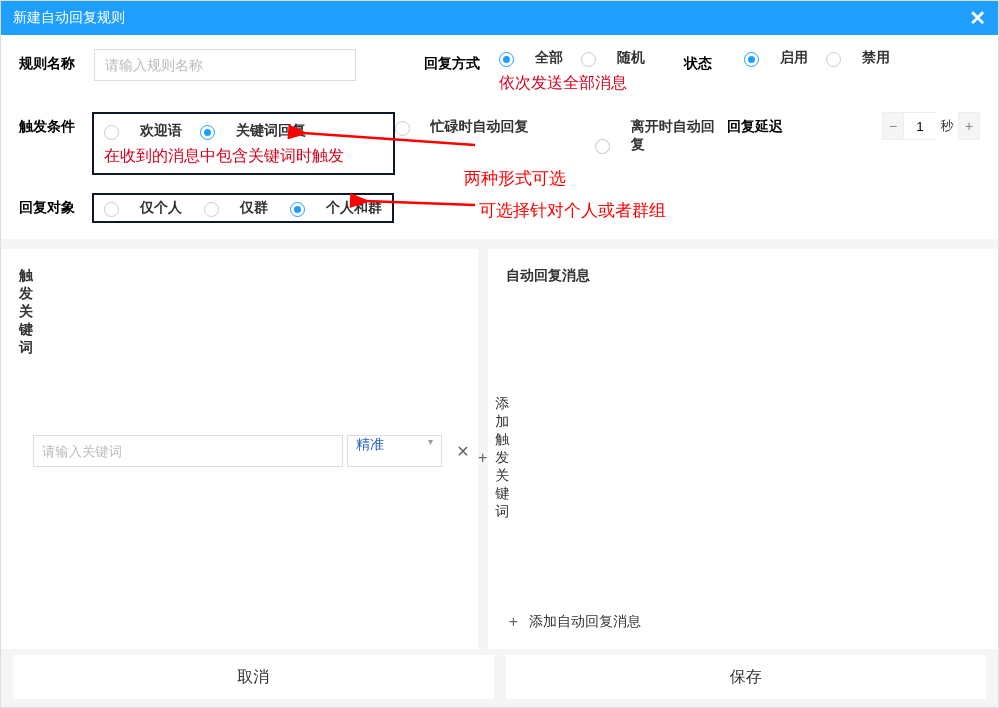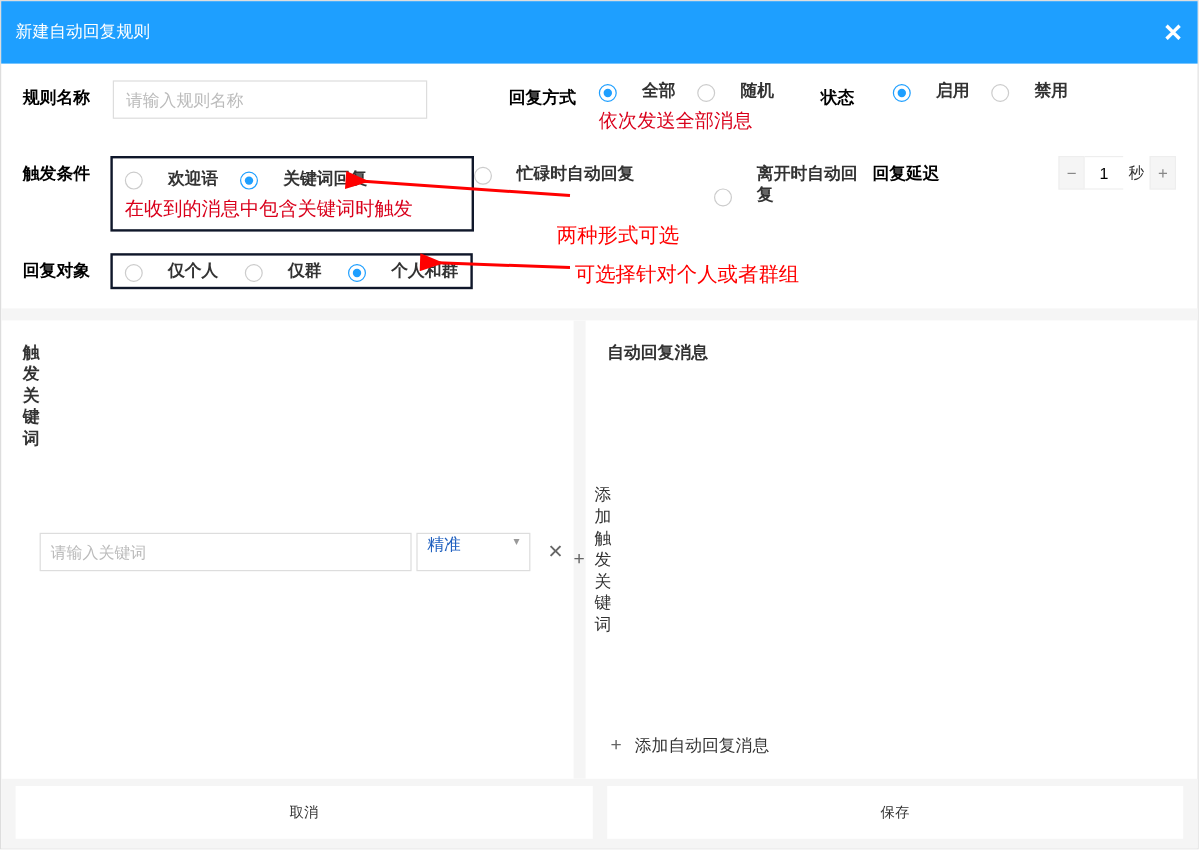--- a/index.html
+++ b/index.html
@@ -1,18 +1,18 @@
 <!DOCTYPE html>
 <html><head>
 <meta charset="utf-8">
 <style>
   *{box-sizing:border-box;margin:0;padding:0;}
   html,body{width:999px;height:708px;font-family:"Microsoft YaHei","PingFang SC",Arial,sans-serif;font-size:14px;color:#333;background:#fff;overflow:hidden;}
   .dialog{width:999px;height:708px;display:flex;flex-direction:column;border:1px solid #ddd;}
-  .titlebar{height:52px;background:#1E9FFF;color:#fff;display:flex;align-items:center;padding:0 12px;justify-content:space-between;}
+  .titlebar{height:34px;background:#1E9FFF;color:#fff;display:flex;align-items:center;padding:0 12px;justify-content:space-between;}
   .titlebar .close{font-size:20px;cursor:pointer;font-weight:bold;}
   .form-area{padding:14px 18px 10px 18px;position:relative;}
   .row{display:flex;align-items:flex-start;margin-bottom:18px;}
   .row:last-child{margin-bottom:10px;}
   .field-label{width:75px;font-weight:bold;color:#000;padding-top:6px;flex-shrink:0;}
   .txt-input{height:32px;border:1px solid #ddd;padding:0 10px;font-size:14px;outline:none;width:262px;}
   .txt-input::placeholder{color:#bbb;}
   .radio-set{display:flex;align-items:center;gap:18px;}
   .radio-item{display:flex;align-items:flex-end;gap:21px;cursor:pointer;font-weight:bold;}
   .radio-circle{width:15px;height:15px;border:1px solid #ccc;border-radius:50%;display:flex;align-items:center;justify-content:center;background:#fff;}
@@ -37,21 +37,21 @@
   .kw-col1{width:315px;}
   .kw-col2{width:100px;}
   .kw-row{display:flex;align-items:center;margin-top:4px;}
   .kw-input{width:310px;height:32px;border:1px solid #ddd;padding:0 8px;outline:none;}
   .kw-input::placeholder{color:#bbb;}
   .mode-sel{width:95px;height:32px;border:1px solid #ddd;display:flex;align-items:flex-start;padding:0 8px;color:#1E5FBF;cursor:pointer;margin-left:4px;justify-content:space-between;}
   .x-btn{width:30px;text-align:center;font-size:16px;color:#666;cursor:pointer;margin-left:6px;}
   .add-link{display:flex;align-items:center;gap:8px;margin-top:18px;cursor:pointer;color:#333;}
   .add-plus{font-size:16px;color:#666;width:15px;text-align:center;}
   .footer{height:58px;display:flex;background:#f5f5f5;gap:12px;padding:6px 12px 8px 12px;}
-  .foot-btn{flex:1;background:#fff;display:flex;align-items:center;justify-content:center;font-size:12px;cursor:pointer;}
+  .foot-btn{flex:1;background:#fff;display:flex;align-items:center;justify-content:center;font-size:16px;cursor:pointer;}
   svg.arrow{position:absolute;overflow:visible;}
 </style>
 </head>
 <body>
 
 <div class="dialog">
 
   <div class="titlebar">
     <span>新建自动回复规则</span>
     <span class="close">✕</span>

